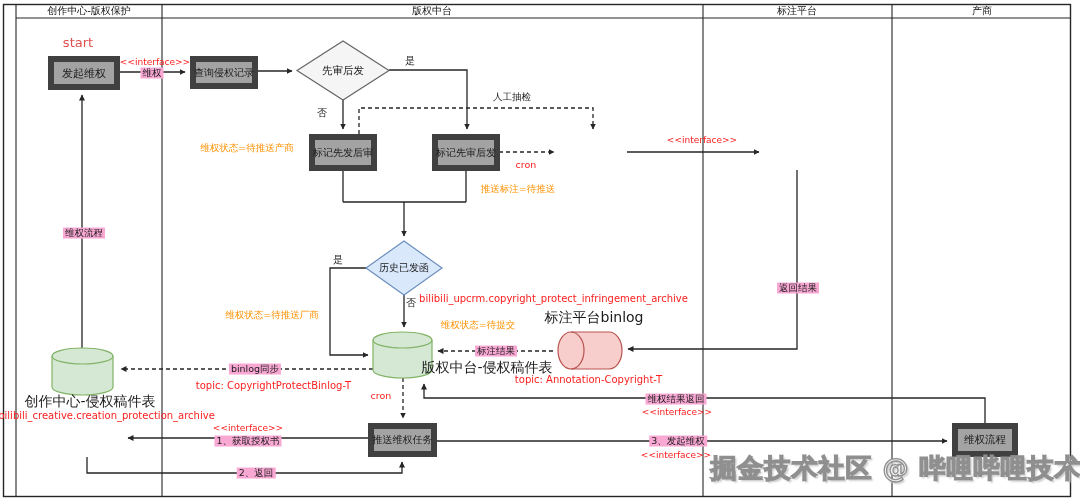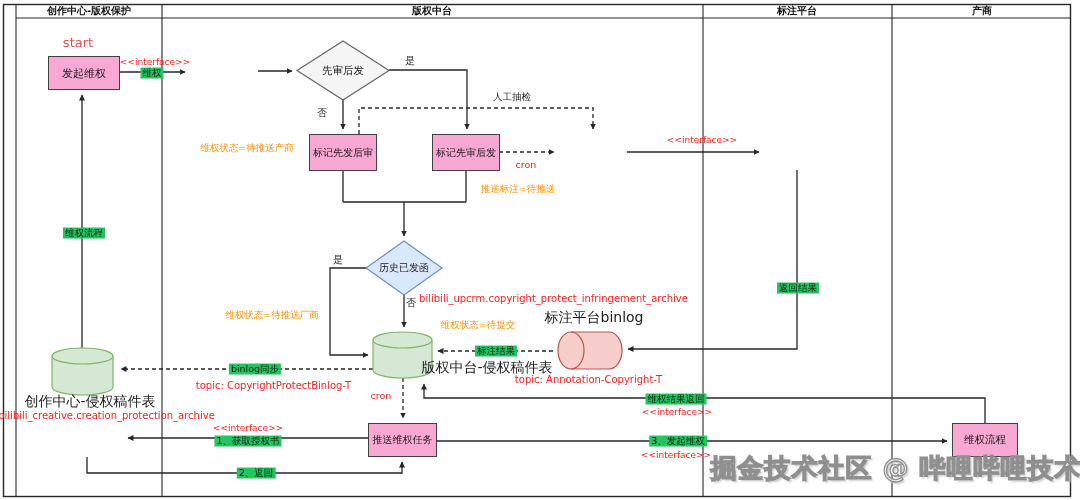--- a/index.html
+++ b/index.html
@@ -4,32 +4,32 @@
 <style>
   html,body{margin:0;padding:0;background:#fff;}
   #stage{
     position:relative;width:1080px;height:500px;background:#fff;
     font-family:"DejaVu Sans","Liberation Sans",sans-serif;
     overflow:hidden;color:#1a1a1a;
   }
   #wires{position:absolute;left:0;top:0;width:1080px;height:500px;}
   .lane-title{
     position:absolute;transform:translate(-50%,-50%);
-    font-size:10px;font-weight:bold;white-space:nowrap;color:#111;
+    font-size:10px;font-weight:normal;white-space:nowrap;color:#111;
   }
   .node{
     position:absolute;display:flex;align-items:center;justify-content:center;
-    background:#f9a8d4;border:1px solid #404040;box-sizing:border-box;
+    background:#a3a3a3;border:6px solid #404040;box-sizing:border-box;
     font-size:10.5px;color:#1a1a1a;white-space:nowrap;text-align:center;
   }
   .lbl{
     position:absolute;transform:translate(-50%,-50%);
     font-size:9.5px;white-space:nowrap;color:#1a1a1a;line-height:1.15;
   }
-  .lbl.bg{background:#22c55e;padding:0 2px;}
+  .lbl.bg{background:#f9a8d4;padding:0 2px;}
   .red{color:#fb2020;}
   .orange{color:#ff9100;text-align:center;}
   .start{font-size:13px;color:#e04f4f;font-weight:500;}
   .iface{font-size:9px;}
   .store-lbl{font-size:14px;}
   .tech{font-size:10px;padding-left:13px;}
   .watermark{
     position:absolute;transform:translate(-50%,-50%);
     font-size:26px;font-weight:bold;white-space:nowrap;
     color:#ededed;-webkit-text-stroke:1.3px #8f8f8f;
@@ -103,20 +103,21 @@
       <path d="M571,332 A13,18.5 0 0 1 571,369" fill="none" stroke="#b85450" stroke-width="1.2"></path>
     </g>
   </svg>
 
   <div class="lane-title" style="left:89px;top:11px">创作中心-版权保护</div>
   <div class="lane-title" style="left:432px;top:11px">版权中台</div>
   <div class="lane-title" style="left:797px;top:11px">标注平台</div>
   <div class="lane-title" style="left:982px;top:11px">产商</div>
 
   <div class="node" style="left:48px;top:56px;width:72px;height:34px;font-size:11px">发起维权</div>
+  <div class="node" style="left:190px;top:56px;width:68px;height:33px;font-size:10px">查询侵权记录</div>
   <div class="node" style="left:432px;top:134px;width:68px;height:37px;font-size:10px">标记先审后发</div>
   <div class="node" style="left:309px;top:134px;width:68px;height:37px;font-size:10px">标记先发后审</div>
   <div class="node" style="left:368px;top:423px;width:69px;height:34px;font-size:10px">推送维权任务</div>
   <div class="node" style="left:952px;top:423px;width:66px;height:34px;font-size:10.5px">维权流程</div>
 
   <div class="lbl" style="left:343px;top:70px;font-size:10.5px">先审后发</div>
   <div class="lbl" style="left:404px;top:268px;font-size:10px">历史已发函</div>
 
   <div class="lbl start" style="left:78px;top:43px">start</div>
 

